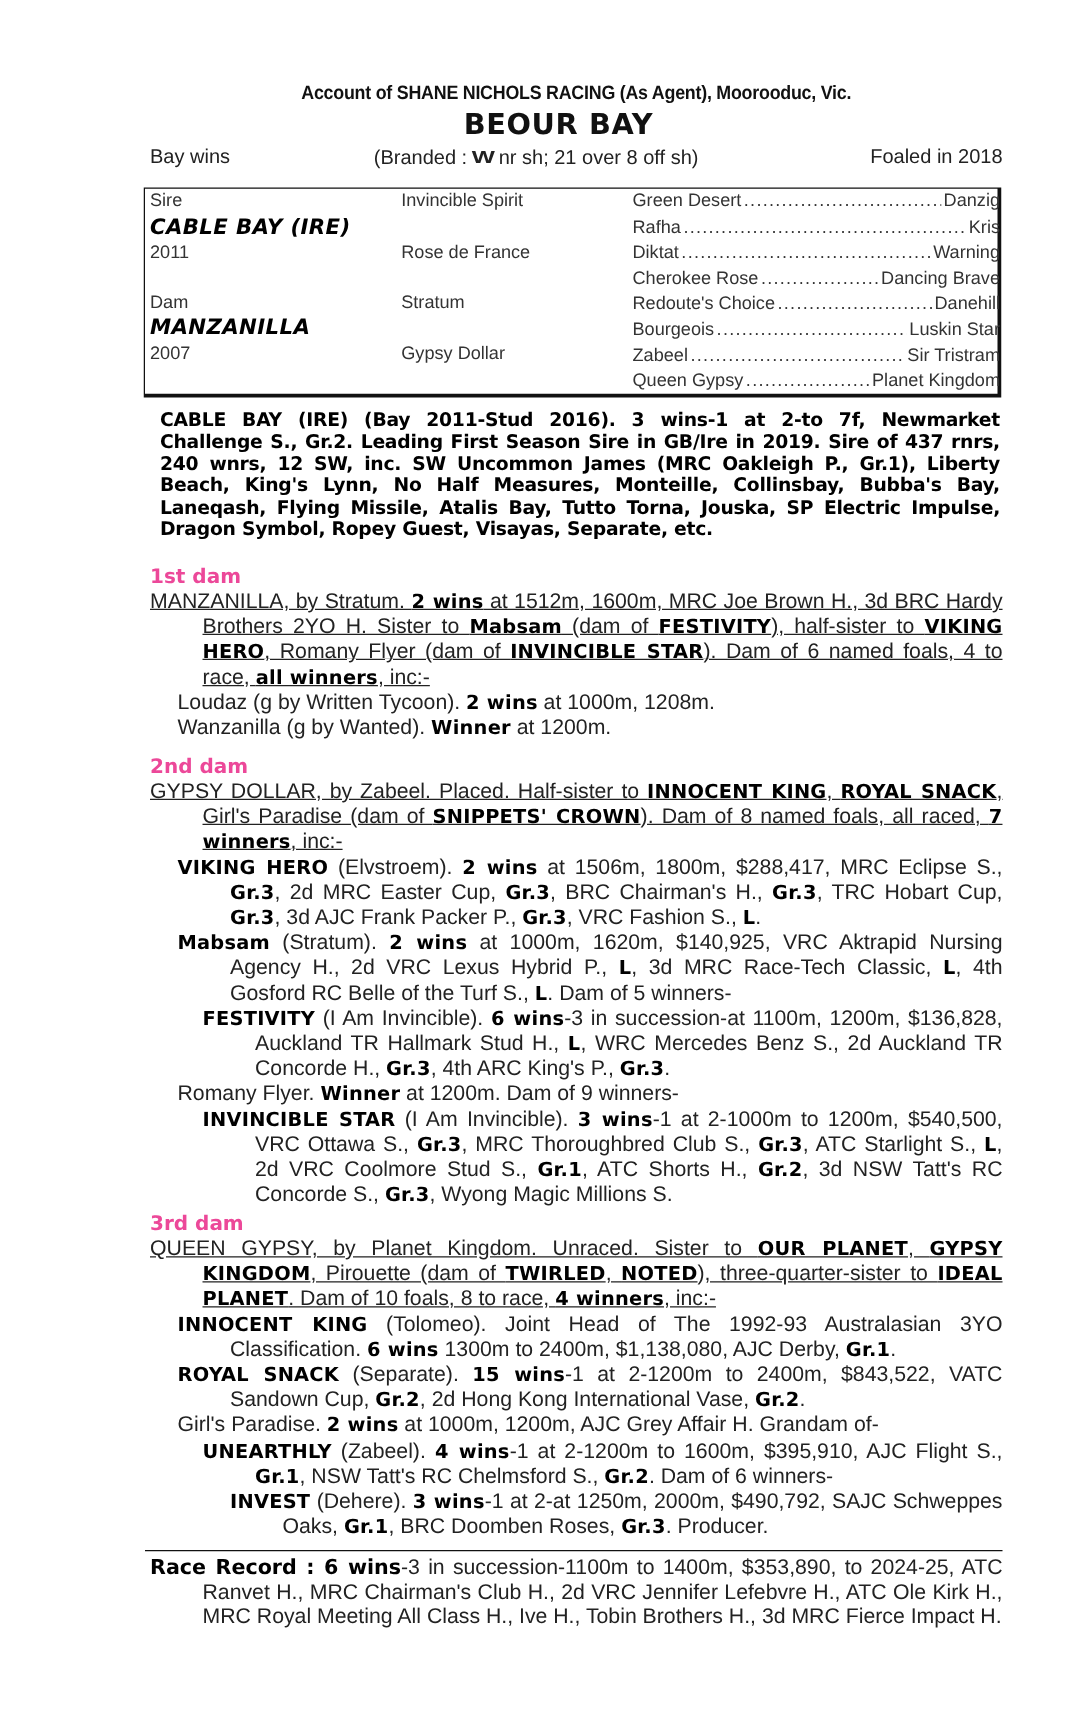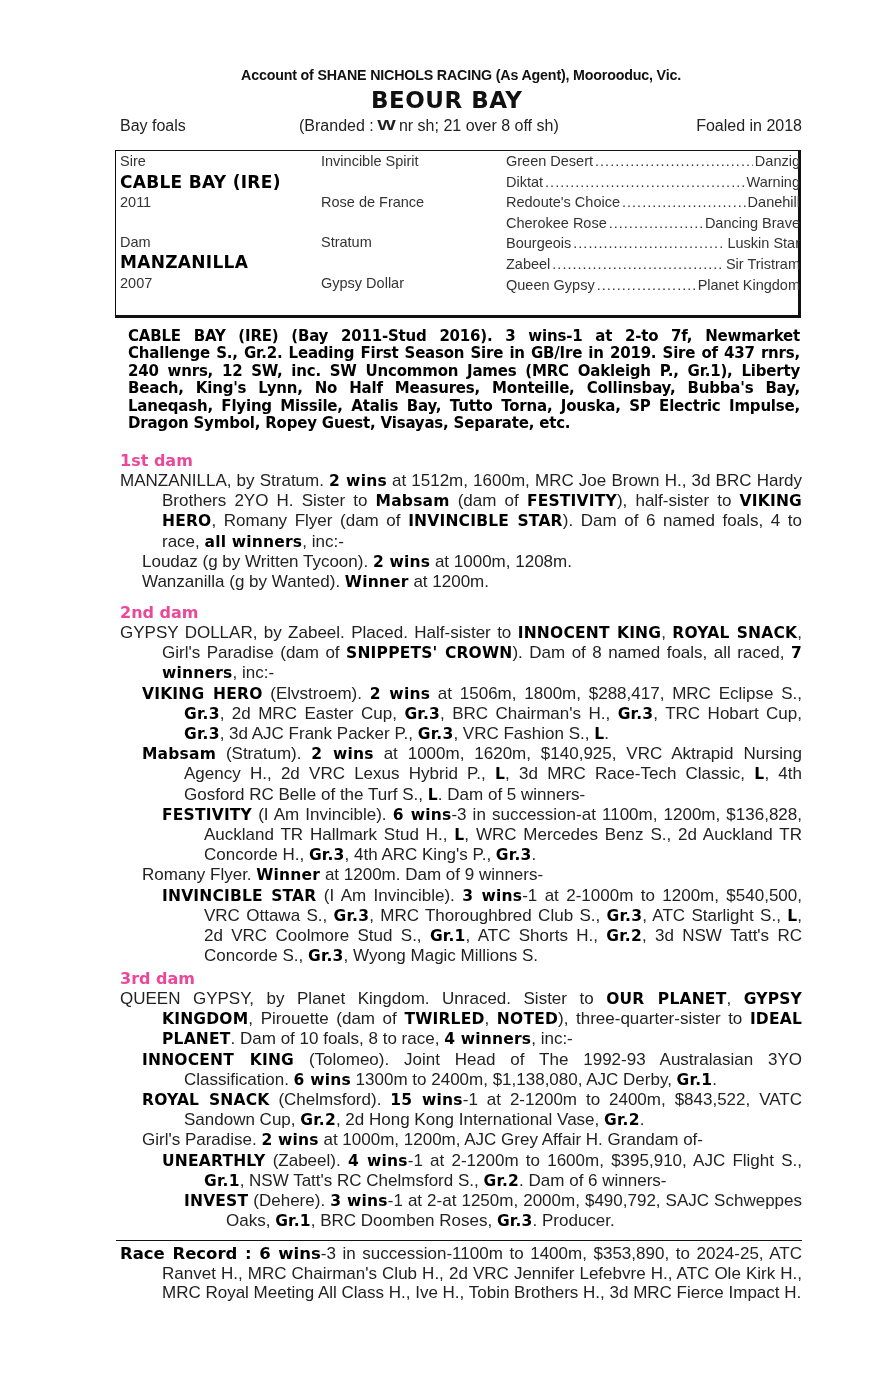--- a/index.html
+++ b/index.html
@@ -11,52 +11,52 @@
   .gst { font-size: 14px; font-weight: normal; font-family: "Liberation Sans", sans-serif; }
   .horse-name { position: absolute; left: 251px; top: 0; font-weight: 900; font-size: 23px; font-family: "DejaVu Sans", sans-serif; line-height: 28px; letter-spacing: 0.5px; }
   .info-row { position: relative; height: 24px; font-size: 16px; line-height: 24px; color: #222; }
   .info-row span { position: absolute; top: 0; }
   .brand-glyph { display: inline-block; font-weight: 900; font-size: 14px; transform: scaleX(1.4) translateY(-1px); margin: 0 6px; }
   .ped-box { position: absolute; left: -5px; top: 86px; width: 686px; height: 168px; border-top: 1.5px solid #111; border-left: 1.5px solid #111; border-right: 3px solid #111; border-bottom: 3px solid #111; box-sizing: border-box; font-size: 14.5px; color: #333; }
   .ped-col1 { position: absolute; left: 4px; top: 0; width: 190px; }
   .ped-col2 { position: absolute; left: 205px; top: 0; width: 180px; }
   .ped-col3 { position: absolute; left: 390px; top: 0; width: 294px; }
   .ped-line { height: 20.6px; line-height: 20.6px; white-space: nowrap; }
-  .ped-name { font-family: "DejaVu Sans", sans-serif; font-weight: 900; font-size: 17px; color: #000; letter-spacing: 0.3px; }
+  .ped-name { font-family: "DejaVu Sans", sans-serif; font-weight: 900; font-size: 17px; color: #000; letter-spacing: 0.3px; font-style: italic; }
   .gp { display: flex; }
   .gp .a { flex: 0 0 auto; }
   .gp .dots { flex: 1 1 auto; overflow: hidden; white-space: nowrap; margin: 0 2px; letter-spacing: 1px; }
   .gp .dots::after { content: "................................................................................................"; }
   .gp .b { flex: 0 0 auto; }
   .sire-para { position: absolute; left: 8px; top: 264px; width: 672px; font-family: "DejaVu Sans", sans-serif; font-weight: 900; font-size: 15px; line-height: 17.4px; text-align: justify; letter-spacing: -0.2px; color: #000; }
   .section { position: absolute; left: 0; width: 682px; font-size: 17px; line-height: 19.2px; color: #222; }
   .section h3 { margin: 0; font-family: "DejaVu Sans", sans-serif; font-weight: 900; font-size: 16px; line-height: 20px; color: #ec4899; }
   .p { text-align: justify; }
-  .ind0 { padding-left: 42px; text-indent: -42px; }
+  .ind0 { padding-left: 42px; text-indent: -42px; text-decoration: underline; }
   .ind1 { padding-left: 64px; text-indent: -42px; }
   .ind2 { padding-left: 84px; text-indent: -42px; }
   .ind3 { padding-left: 106px; text-indent: -42px; }
   b, .bb { font-family: "DejaVu Sans", sans-serif; font-weight: 900; color: #000; font-size: 15.5px; letter-spacing: 0.2px; }
   .rule { position: absolute; left: -4px; width: 686px; top: 1176px; border-top: 1.5px solid #111; }
   .race { position: absolute; left: 0; top: 1180px; width: 682px; font-size: 17px; line-height: 19.5px; color: #222; text-align: justify; padding-left: 42px; text-indent: -42px; box-sizing: border-box; }
   .race .lbl { font-family: "DejaVu Sans", sans-serif; font-weight: 900; font-size: 16.5px; color: #000; }
 </style>
 </head>
 <body>
 
 <div class="page">
 
   <div class="account">Account of SHANE NICHOLS RACING (As Agent), Moorooduc, Vic.</div>
 
   <div class="lot-row">
     <div class="horse-name">BEOUR BAY</div>
   </div>
 
   <div class="info-row">
-    <span style="left:0">Bay foals</span>
+    <span style="left:0">Bay wins</span>
     <span style="left:179px">
       <span style="position:static">(Branded :</span><span class="brand-glyph" style="position:relative">W</span><span style="position:static">nr sh; 21 over 8 off sh)</span>
     </span>
     <span style="right:0">Foaled in 2018</span>
   </div>
 
   <div class="ped-box">
     <div class="ped-col1">
       <div class="ped-line">Sire</div>
       <div class="ped-line ped-name">CABLE BAY (IRE)</div>
@@ -75,33 +75,38 @@
       <div class="ped-line"></div>
       <div class="ped-line">Gypsy Dollar</div>
     </div>
     <div class="ped-col3">
       <div class="ped-line gp">
           <span class="a">Green Desert</span>
           <span class="dots"></span>
           <span class="b">Danzig</span>
         </div>
       <div class="ped-line gp">
+          <span class="a">Rafha</span>
+          <span class="dots"></span>
+          <span class="b">Kris</span>
+        </div>
+      <div class="ped-line gp">
           <span class="a">Diktat</span>
           <span class="dots"></span>
           <span class="b">Warning</span>
         </div>
       <div class="ped-line gp">
+          <span class="a">Cherokee Rose</span>
+          <span class="dots"></span>
+          <span class="b">Dancing Brave</span>
+        </div>
+      <div class="ped-line gp">
           <span class="a">Redoute's Choice</span>
           <span class="dots"></span>
           <span class="b">Danehill</span>
-        </div>
-      <div class="ped-line gp">
-          <span class="a">Cherokee Rose</span>
-          <span class="dots"></span>
-          <span class="b">Dancing Brave</span>
         </div>
       <div class="ped-line gp">
           <span class="a">Bourgeois</span>
           <span class="dots"></span>
           <span class="b">Luskin Star</span>
         </div>
       <div class="ped-line gp">
           <span class="a">Zabeel</span>
           <span class="dots"></span>
           <span class="b">Sir Tristram</span>
@@ -135,21 +140,21 @@
         <div class="p ind1"><span>Romany Flyer. </span><b>Winner</b><span> at 1200m. Dam of 9 winners-</span></div>
         <div class="p ind2"><b>INVINCIBLE STAR</b><span> (I Am Invincible). </span><b>3 wins</b><span>-1 at 2-1000m to 1200m, $540,500, VRC Ottawa S., </span><b>Gr.3</b><span>, MRC Thoroughbred Club S., </span><b>Gr.3</b><span>, ATC Starlight S., </span><b>L</b><span>, 2d VRC Coolmore Stud S., </span><b>Gr.1</b><span>, ATC Shorts H., </span><b>Gr.2</b><span>, 3d NSW Tatt's RC Concorde S., </span><b>Gr.3</b><span>, Wyong Magic Millions S.</span></div>
       </div>
   </div>
 
   <div class="section" style="top:905px">
     <h3>3rd dam</h3>
     <div>
         <div class="p ind0"><span>QUEEN GYPSY, by Planet Kingdom. Unraced. Sister to </span><b>OUR PLANET</b><span>, </span><b>GYPSY KINGDOM</b><span>, Pirouette (dam of </span><b>TWIRLED</b><span>, </span><b>NOTED</b><span>), three-quarter-sister to </span><b>IDEAL PLANET</b><span>. Dam of 10 foals, 8 to race, </span><b>4 winners</b><span>, inc:-</span></div>
         <div class="p ind1"><b>INNOCENT KING</b><span> (Tolomeo). Joint Head of The 1992-93 Australasian 3YO Classification. </span><b>6 wins</b><span> 1300m to 2400m, $1,138,080, AJC Derby, </span><b>Gr.1</b><span>.</span></div>
-        <div class="p ind1"><b>ROYAL SNACK</b><span> (Chelmsford). </span><b>15 wins</b><span>-1 at 2-1200m to 2400m, $843,522, VATC Sandown Cup, </span><b>Gr.2</b><span>, 2d Hong Kong International Vase, </span><b>Gr.2</b><span>.</span></div>
+        <div class="p ind1"><b>ROYAL SNACK</b><span> (Separate). </span><b>15 wins</b><span>-1 at 2-1200m to 2400m, $843,522, VATC Sandown Cup, </span><b>Gr.2</b><span>, 2d Hong Kong International Vase, </span><b>Gr.2</b><span>.</span></div>
         <div class="p ind1"><span>Girl's Paradise. </span><b>2 wins</b><span> at 1000m, 1200m, AJC Grey Affair H. Grandam of-</span></div>
         <div class="p ind2"><b>UNEARTHLY</b><span> (Zabeel). </span><b>4 wins</b><span>-1 at 2-1200m to 1600m, $395,910, AJC Flight S., </span><b>Gr.1</b><span>, NSW Tatt's RC Chelmsford S., </span><b>Gr.2</b><span>. Dam of 6 winners-</span></div>
         <div class="p ind3"><b>INVEST</b><span> (Dehere). </span><b>3 wins</b><span>-1 at 2-at 1250m, 2000m, $490,792, SAJC Schweppes Oaks, </span><b>Gr.1</b><span>, BRC Doomben Roses, </span><b>Gr.3</b><span>. Producer.</span></div>
       </div>
   </div>
 
   <div class="rule"></div>
 
   <div class="race"><span class="lbl">Race Record : 6 wins</span><span>-3 in succession-1100m to 1400m, $353,890, to 2024-25, ATC Ranvet H., MRC Chairman's Club H., 2d VRC Jennifer Lefebvre H., ATC Ole Kirk H., MRC Royal Meeting All Class H., Ive H., Tobin Brothers H., 3d MRC Fierce Impact H.</span></div>
 

